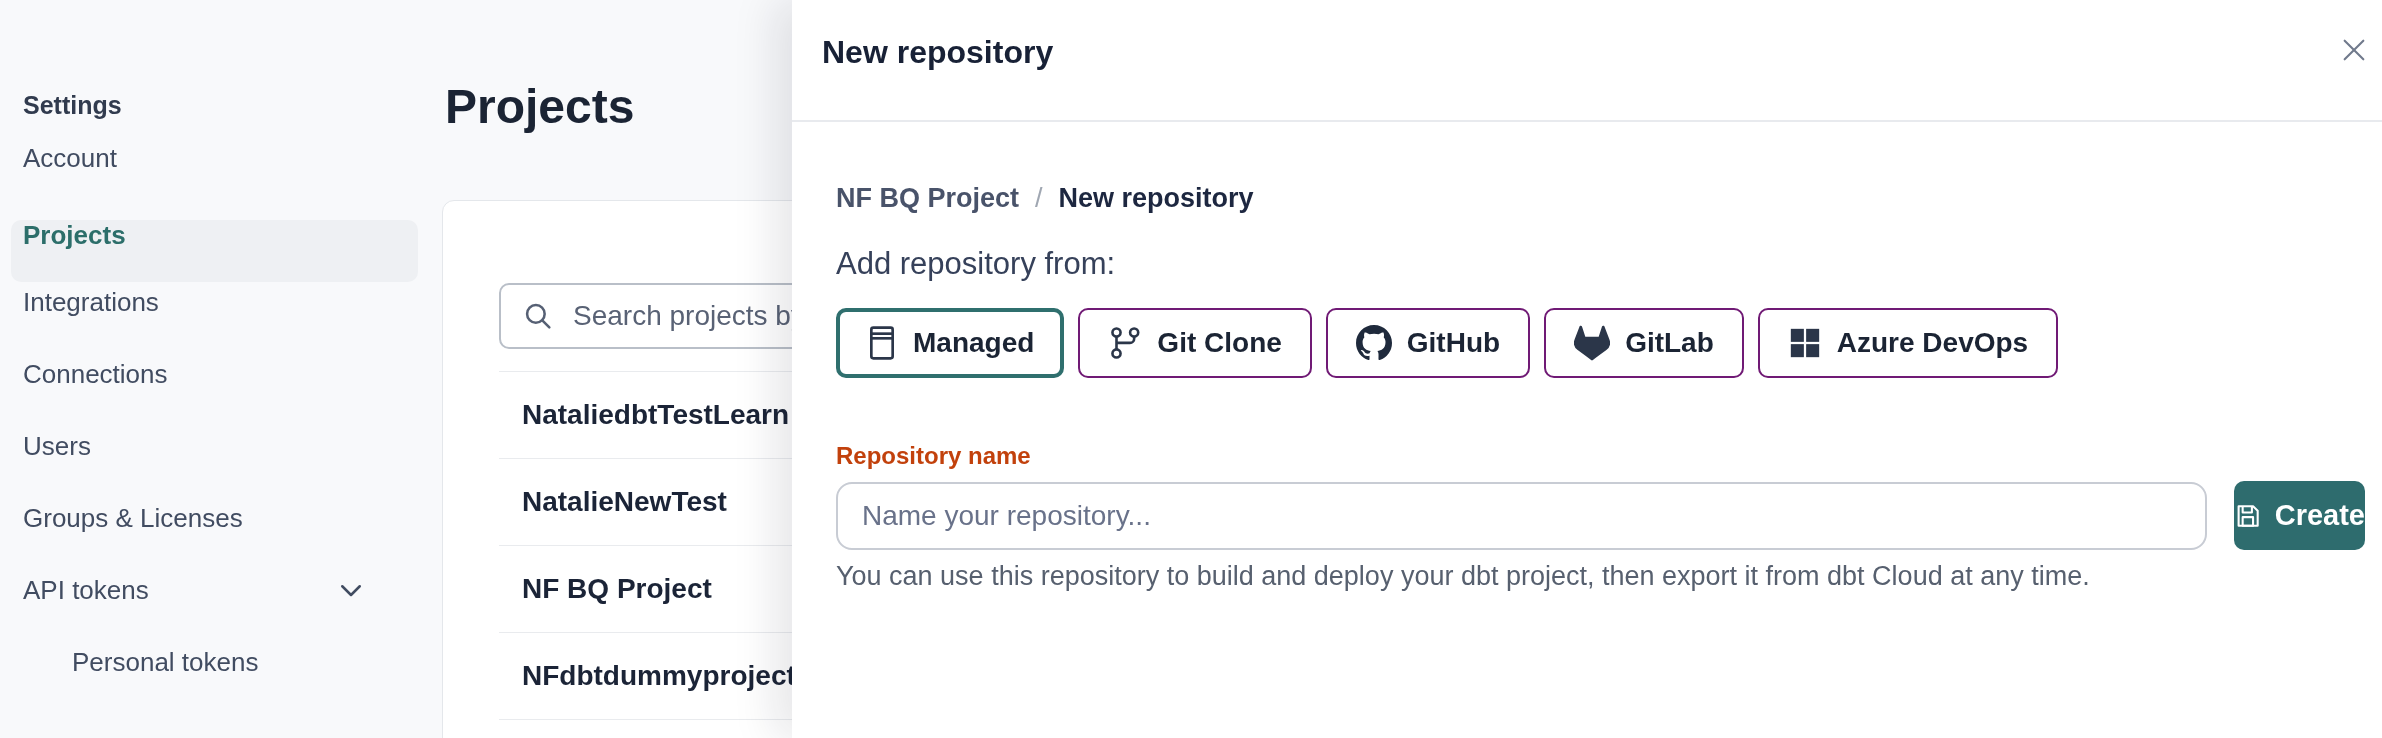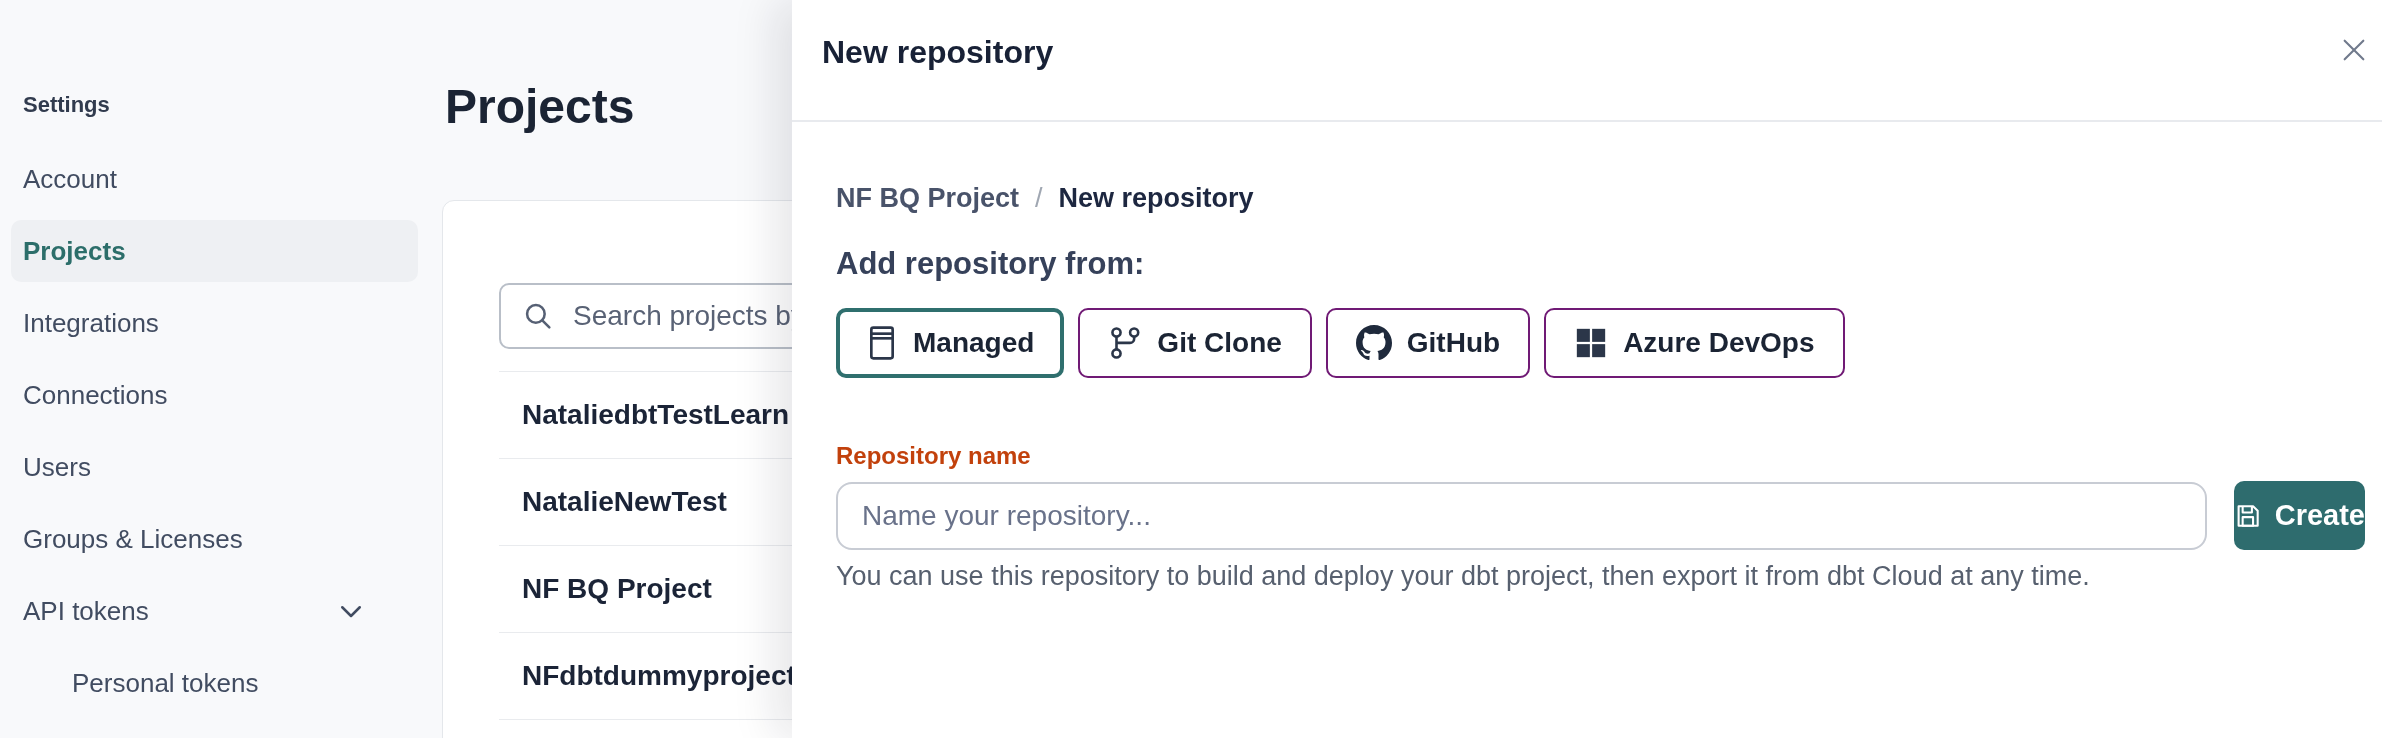--- a/index.html
+++ b/index.html
@@ -11,26 +11,26 @@
     position:relative;
     overflow:hidden;
   }
 
   
   .sidebar {
     position:absolute; left:0; top:0; bottom:0; width:430px;
     padding-top:84px;
   }
   .sidebar h2 {
-    font-size:22px; font-weight:700; color:#313b4e;
+    font-size:25px; font-weight:700; color:#313b4e;
     padding-left:23px; line-height:42px;
   }
   .sidebar nav { margin-top:17px; }
   .nav-item {
-    height:72px; display:flex; align-items:center;
+    height:72px; display:flex; align-items:flex-start;
     padding-left:23px; font-size:26px; color:#414c61;
     cursor:pointer;
   }
   .nav-item.selected {
     height:62px; margin:5px 12px 5px 11px; padding-left:12px;
     background:#eef0f3; border-radius:10px;
     color:#2c6e6a; font-weight:700;
   }
   .nav-item.indent { padding-left:72px; }
   .nav-item .chev { margin-left:auto; margin-right:64px; display:flex; }
@@ -80,21 +80,21 @@
   .close-btn {
     position:absolute; top:30px; right:8px; width:40px; height:40px;
     background:none; border:none; cursor:pointer;
     display:flex; align-items:center; justify-content:center;
   }
   .modal-body { padding:56px 17px 0 44px; }
   .breadcrumb { display:flex; align-items:center; font-size:27px; font-weight:700; line-height:40px; }
   .breadcrumb .parent { color:#49536a; cursor:pointer; }
   .breadcrumb .sep { color:#a0a7b2; margin:0 16px; font-weight:400; }
   .breadcrumb .current { color:#1d2740; }
-  .section-heading { margin-top:26px; font-size:31px; font-weight:700; color:#36415a; line-height:40px; }
+  .section-heading { margin-top:26px; font-size:31px; font-weight:400; color:#36415a; line-height:40px; }
   .src-row { margin-top:24px; display:flex; gap:14px; }
   .src-btn {
     height:70px; background:#fff; border:2px solid #701a75; border-radius:10px;
     display:flex; align-items:center; gap:15px; padding:0 28px;
     font-family:inherit; font-size:28px; font-weight:700; color:#1b2434;
     cursor:pointer;
   }
   .src-btn.selected { border:4px solid #2f6f6e; padding:8px 26px; }
   .src-btn svg { flex:none; }
   .field-label { margin-top:66px; font-size:24px; font-weight:700; color:#c2410c; line-height:24px; }
@@ -220,20 +220,26 @@
           </svg>
         <span>Git Clone</span>
       </button>
       <button class="src-btn">
         <svg width="36" height="36" viewBox="0 0 16 16" fill="#1f2a3c">
             <path d="M8 0C3.58 0 0 3.58 0 8c0 3.54 2.29 6.53 5.47 7.59.4.07.55-.17.55-.38 0-.19-.01-.82-.01-1.49-2.01.37-2.53-.49-2.69-.94-.09-.23-.48-.94-.82-1.13-.28-.15-.68-.52-.01-.53.63-.01 1.08.58 1.23.82.72 1.21 1.87.87 2.33.66.07-.52.28-.87.51-1.07-1.78-.2-3.64-.89-3.64-3.95 0-.87.31-1.59.82-2.15-.08-.2-.36-1.02.08-2.12 0 0 .67-.21 2.2.82.64-.18 1.32-.27 2-.27s1.36.09 2 .27c1.53-1.04 2.2-.82 2.2-.82.44 1.1.16 1.92.08 2.12.51.56.82 1.27.82 2.15 0 3.07-1.87 3.75-3.65 3.95.29.25.54.73.54 1.48 0 1.07-.01 1.93-.01 2.2 0 .21.15.46.55.38A8.01 8.01 0 0 0 16 8c0-4.42-3.58-8-8-8z"></path>
           </svg>
         <span>GitHub</span>
       </button>
       <button class="src-btn">
+        <svg width="36" height="36" viewBox="0 0 24 24" fill="#2b3649">
+            <path d="M23.6 9.59l-.03-.09-3.27-8.53a.85.85 0 0 0-.34-.4.87.87 0 0 0-1 .05.87.87 0 0 0-.29.44l-2.21 6.76H7.54L5.33 1.06a.86.86 0 0 0-.29-.44.87.87 0 0 0-1-.05.85.85 0 0 0-.34.4L.43 9.5l-.03.09a6.07 6.07 0 0 0 2.01 7.01l.01.01.03.02 4.98 3.73 2.46 1.87 1.5 1.13a1.01 1.01 0 0 0 1.22 0l1.5-1.13 2.46-1.87 5.01-3.75.01-.01a6.07 6.07 0 0 0 2.01-7.01z"></path>
+          </svg>
+        <span>GitLab</span>
+      </button>
+      <button class="src-btn">
         <svg width="34" height="34" viewBox="0 0 24 24" fill="#2b3649">
             <rect x="2" y="2" width="9.2" height="9.2"></rect>
             <rect x="12.8" y="2" width="9.2" height="9.2"></rect>
             <rect x="2" y="12.8" width="9.2" height="9.2"></rect>
             <rect x="12.8" y="12.8" width="9.2" height="9.2"></rect>
           </svg>
         <span>Azure DevOps</span>
       </button>
     </div>
 

